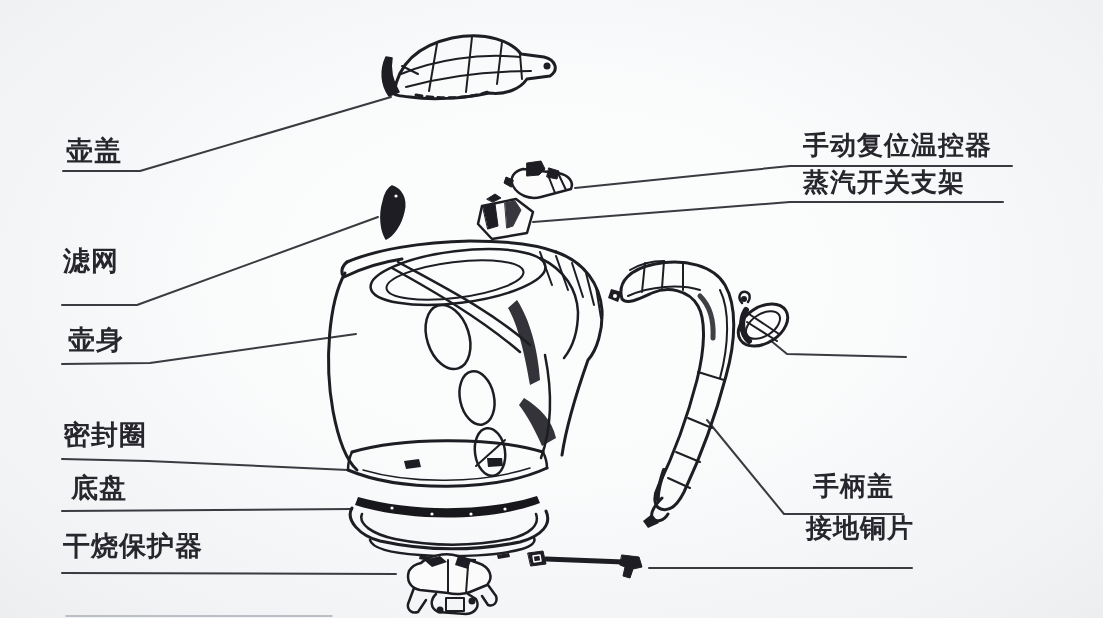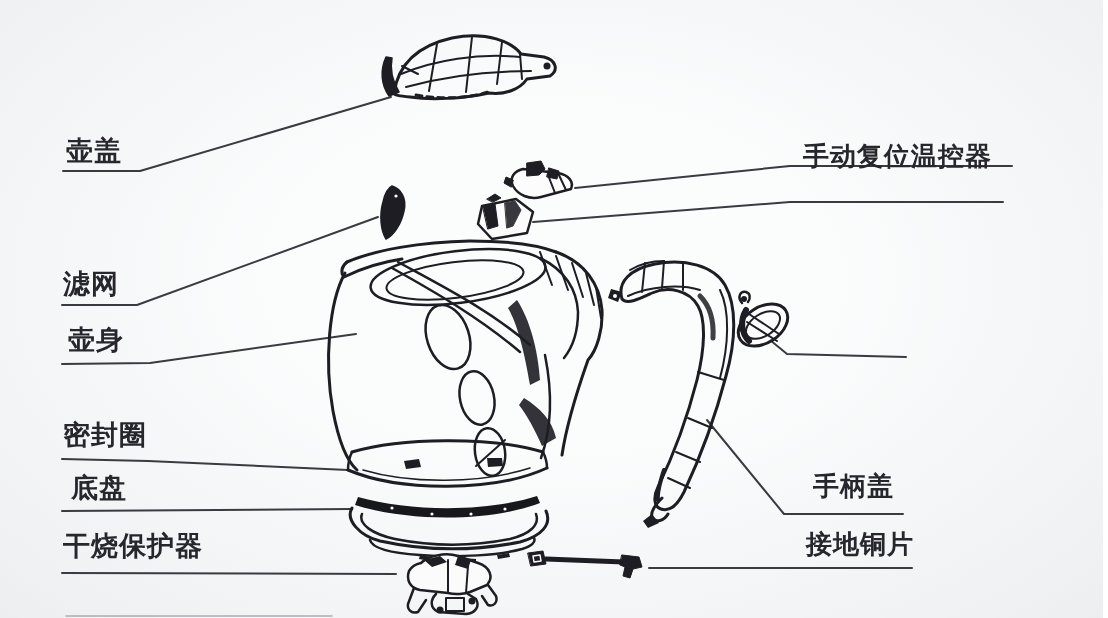--- a/index.html
+++ b/index.html
@@ -174,23 +174,24 @@
       <path stroke-width="2.5" d="M414,588 L408,604 C407,610 412,614 418,612 L426,600"></path>
       <path stroke-width="2.5" d="M488,585 L496,596 C498,602 494,607 488,605 L482,596"></path>
       <path stroke-width="2.5" d="M436,594 C430,600 430,608 438,612 L466,614 C476,613 480,606 476,599 L468,594"></path>
       <rect x="446" y="598" width="18" height="13" stroke-width="2"></rect>
       <circle cx="440" cy="610" r="3.5" fill="#1d1d23" stroke="none"></circle>
       <circle cx="472" cy="601" r="3.5" fill="#1d1d23" stroke="none"></circle>
     </g>
   </svg>
 
   <div class="lbl" style="left:66px;top:138px">壶盖</div>
-  <div class="lbl" style="left:63px;top:271px">滤网</div>
+  <div class="lbl" style="left:63px;top:248px">滤网</div>
   <div class="lbl" style="left:68px;top:327px">壶身</div>
   <div class="lbl" style="left:63px;top:422px">密封圈</div>
   <div class="lbl" style="left:71px;top:475px">底盘</div>
   <div class="lbl" style="left:63px;top:533px">干烧保护器</div>
 
-  <div class="lbl r" style="left:803px;top:144px">手动复位温控器</div>
+  <div class="lbl r" style="left:803px;top:133px">手动复位温控器</div>
+  <div class="lbl r" style="left:803px;top:170px">蒸汽开关支架</div>
   <div class="lbl r" style="left:813px;top:474px">手柄盖</div>
-  <div class="lbl r" style="left:806px;top:532px">接地铜片</div>
+  <div class="lbl r" style="left:806px;top:516px">接地铜片</div>
 
 </div>
 
 </body></html>

